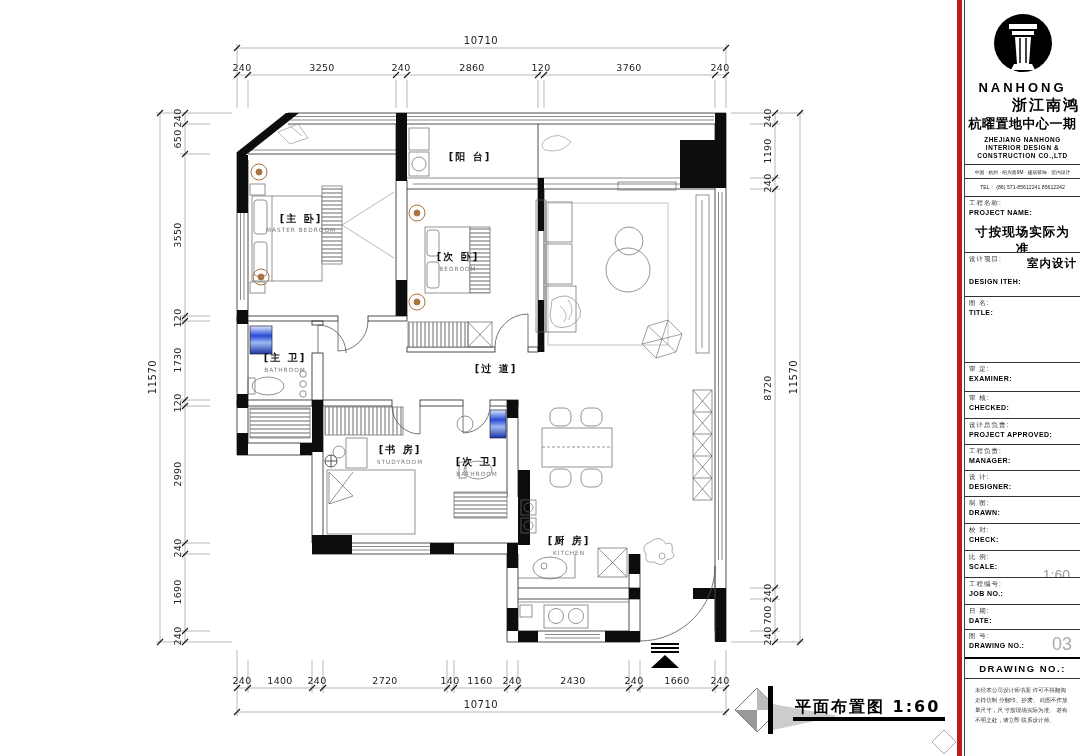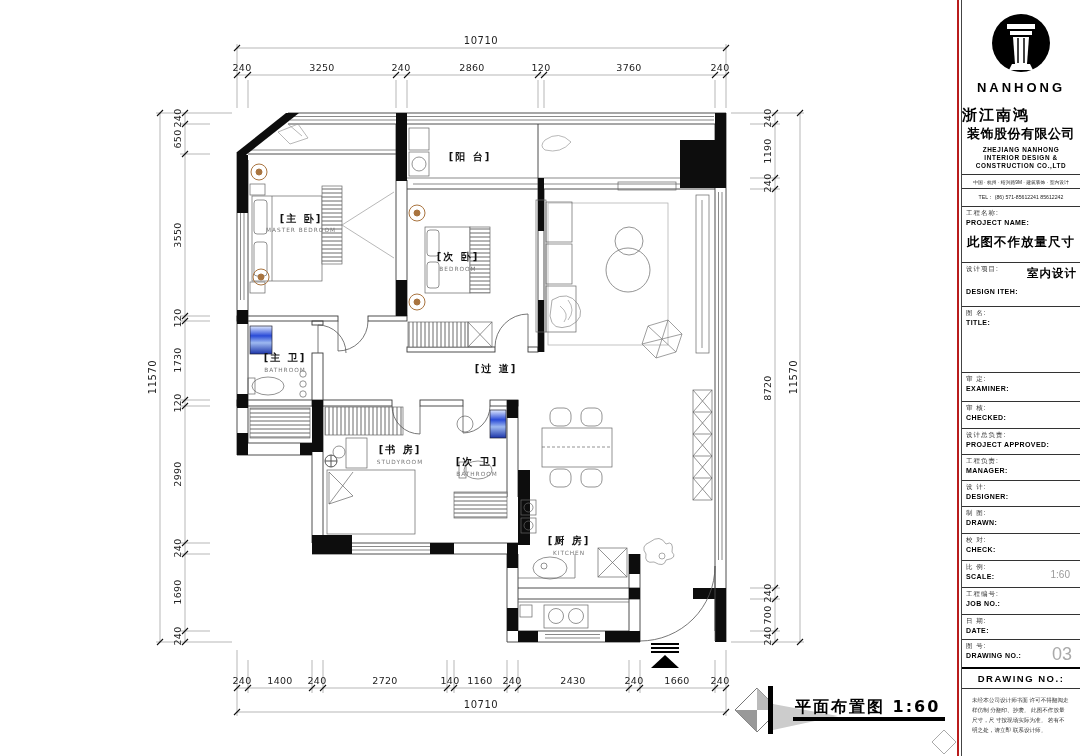--- a/index.html
+++ b/index.html
@@ -7,38 +7,38 @@
          font-family:"Liberation Sans","DejaVu Sans",sans-serif;outline:1px solid #999;overflow:hidden;}
   .plan-area{position:absolute;left:0;top:0;width:957px;height:756px;}
   svg text{font-family:"DejaVu Sans","Liberation Sans",sans-serif;}
   .dim{font-size:9.5px;fill:#222;letter-spacing:.3px;}
   .dimbig{font-size:10px;fill:#222;letter-spacing:.5px;}
   .rcn{font-size:10px;fill:#111;letter-spacing:2px;font-weight:bold;}
   .ren{font-size:5.8px;fill:#777;letter-spacing:1px;}
   .caption{font-size:16px;font-weight:bold;fill:#000;letter-spacing:2px;}
   
   .title-block{position:absolute;left:957px;top:0;width:123px;height:756px;
-    border-left:2px solid #b91c1c;box-sizing:border-box;background:#fff;}
+    border-left:5px solid #b91c1c;box-sizing:border-box;background:#fff;}
   .tb-inner{position:absolute;left:2px;top:0;right:0;bottom:0;border-left:1px solid #444;
     display:flex;flex-direction:column;}
   .tb-logo{height:74px;display:flex;align-items:center;justify-content:center;padding-top:6px;}
   .tb-brand{font-size:13px;font-weight:bold;letter-spacing:3px;text-align:center;}
-  .tb-cn1{font-size:15px;font-weight:bold;text-align:left;letter-spacing:2px;margin-top:11px;}
+  .tb-cn1{font-size:15px;font-weight:bold;text-align:right;letter-spacing:2px;margin-top:1px;}
   .tb-cn2{font-size:13px;font-weight:bold;text-align:center;letter-spacing:.5px;}
   .tb-en{font-size:6.4px;font-weight:bold;text-align:center;letter-spacing:.6px;line-height:8px;margin-top:3px;}
   .tb-line{border-top:1px solid #333;margin-top:4px;}
   .tb-addr{font-size:4.8px;text-align:center;padding:4px 1px 3px 1px;color:#222;border-bottom:1px solid #333;}
   .tb-tel{font-size:5.2px;text-align:center;padding:5px 1px;color:#222;}
   .tb-row{position:relative;border-top:1px solid #333;padding:2px 4px 0 4px;box-sizing:border-box;overflow:hidden;}
   .tb-row .cn{font-size:6.5px;color:#333;letter-spacing:1px;}
   .tb-row .en{font-size:7px;font-weight:bold;color:#000;letter-spacing:.4px;margin-top:1px;}
   .tb-row .val{font-size:8px;text-align:right;}
   .tb-row .val.project{font-size:12.5px;font-weight:bold;text-align:center;margin-top:8px;letter-spacing:1px;}
   .tb-row .val.design{position:absolute;right:3px;top:3px;font-size:11.5px;font-weight:bold;letter-spacing:1px;}
-  .tb-row .val.grey{position:absolute;right:10px;top:8px;font-size:10px;color:#999;}
+  .tb-row .val.grey{position:absolute;right:10px;top:16px;font-size:14px;color:#999;}
   .tb-row .val.num{position:absolute;right:8px;top:4px;font-size:18px;color:#aaa;}
   .tb-dno{border-top:2px solid #000;padding:4px 2px;font-size:9.5px;font-weight:bold;
     text-align:center;letter-spacing:1.5px;}
   .tb-disc{border-top:1px solid #333;padding:6px 10px;font-size:5.6px;color:#333;line-height:10px;flex:1;}
 </style>
 </head>
 <body>
 
 <div class="sheet">
 
@@ -509,34 +509,34 @@
           <rect x="17" y="12" width="28" height="5" fill="#fff"></rect>
           <rect x="20" y="19" width="22" height="4" fill="#fff"></rect>
           <polygon points="23,25 39,25 37,52 25,52" fill="#fff"></polygon>
           <line x1="28" y1="26" x2="28" y2="51" stroke="#000" stroke-width="1.5"></line>
           <line x1="34" y1="26" x2="34" y2="51" stroke="#000" stroke-width="1.5"></line>
           <polygon points="22,52 40,52 43,58 19,58" fill="#fff"></polygon>
         </svg>
       </div>
       <div class="tb-brand">NANHONG</div>
       <div class="tb-cn1">浙江南鸿</div>
-      <div class="tb-cn2">装饰股份有限公司</div>
+      <div class="tb-cn2">杭曜置地中心一期</div>
       <div class="tb-en">
         <div>ZHEJIANG NANHONG</div>
         <div>INTERIOR DESIGN &amp;</div>
         <div>CONSTRUCTION CO.,LTD</div>
       </div>
       <div class="tb-line"></div>
       <div class="tb-addr">中国 · 杭州 · 绍兴路9M · 建筑装饰 · 室内设计</div>
       <div class="tb-tel">TEL：  (86) 571-85612241   85612242</div>
 
       <div class="tb-row" style="height:56px">
         <div class="cn">工程名称:</div>
         <div class="en">PROJECT NAME:</div>
-        <div class="val project">此图不作放量尺寸</div>
+        <div class="val project">寸按现场实际为准</div>
       </div>
       <div class="tb-row" style="height:44px">
         <div class="cn">设计项目:</div>
         <div class="val design">室内设计</div>
         <div class="en" style="margin-top:14px">DESIGN ITEH:</div>
       </div>
       <div class="tb-row" style="height:66px">
         <div class="cn">图  名:</div>
         <div class="en">TITLE:</div>
       </div>

